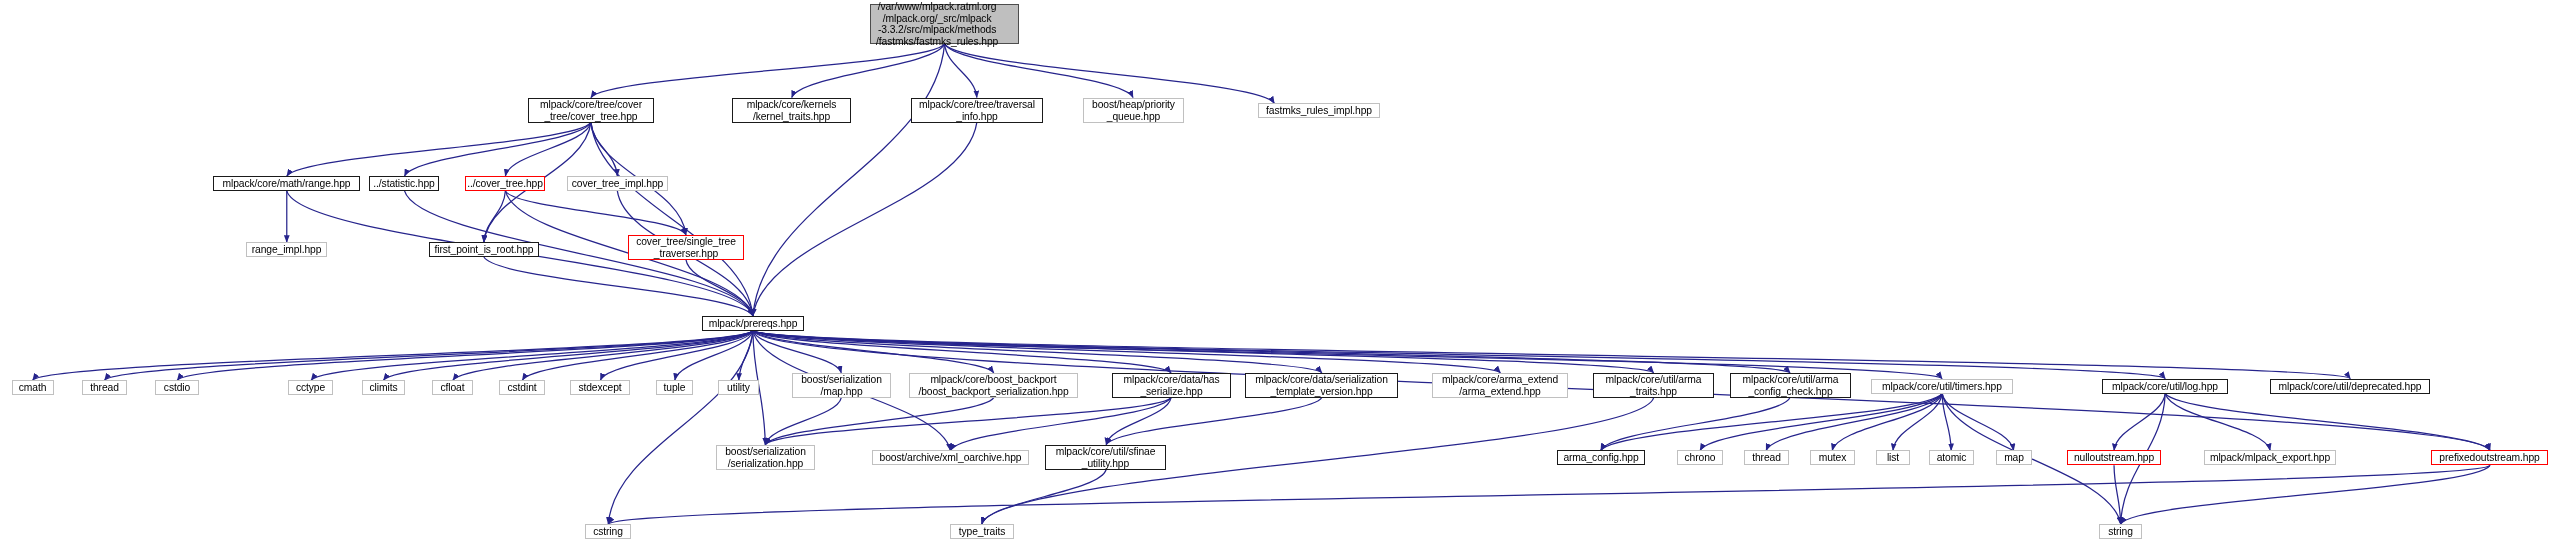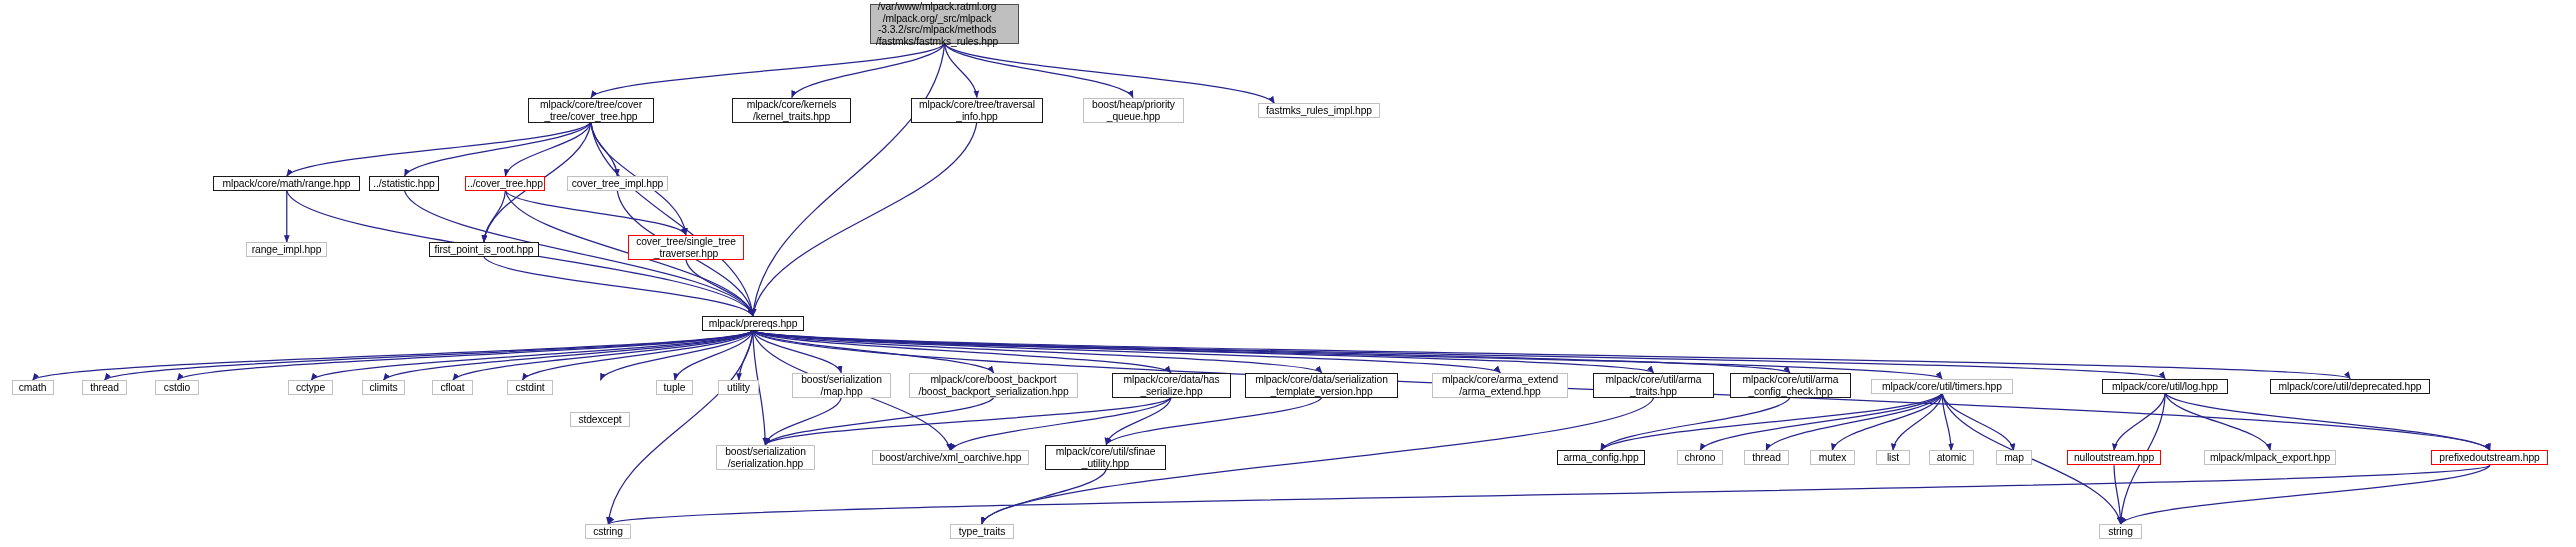--- a/index.html
+++ b/index.html
@@ -159,22 +159,22 @@
       <div class="node strong" style="left: 429px; top: 242px; width: 110px; height: 15px;">first_point_is_root.hpp</div>
       <div class="node red" style="left: 628px; top: 235px; width: 116px; height: 25px;">cover_tree/single_tree
 _traverser.hpp</div>
       <div class="node strong" style="left: 702px; top: 316px; width: 102px; height: 15px;">mlpack/prereqs.hpp</div>
       <div class="node" style="left: 11.6px; top: 380px; width: 42px; height: 15px;">cmath</div>
       <div class="node" style="left: 82px; top: 380px; width: 45px; height: 15px;">thread</div>
       <div class="node" style="left: 155px; top: 380px; width: 44px; height: 15px;">cstdio</div>
       <div class="node" style="left: 288px; top: 380px; width: 45px; height: 15px;">cctype</div>
       <div class="node" style="left: 362px; top: 380px; width: 43px; height: 15px;">climits</div>
       <div class="node" style="left: 432px; top: 380px; width: 41px; height: 15px;">cfloat</div>
-      <div class="node" style="left: 499px; top: 380px; width: 46px; height: 15px; margin-left: 8px;">cstdint</div>
-      <div class="node" style="left: 570px; top: 380px; width: 60px; height: 15px; margin-top: 32px;">stdexcept</div>
+      <div class="node" style="left: 499px; top: 380px; width: 46px; height: 15px;">cstdint</div>
+      <div class="node" style="left: 570px; top: 380px; width: 60px; height: 15px;">stdexcept</div>
       <div class="node" style="left: 656px; top: 380px; width: 37px; height: 15px;">tuple</div>
       <div class="node" style="left: 718px; top: 380px; width: 41px; height: 15px;">utility</div>
       <div class="node" style="left: 792px; top: 373px; width: 99px; height: 25px;">boost/serialization
 /map.hpp</div>
       <div class="node" style="left: 909px; top: 373px; width: 169px; height: 25px;">mlpack/core/boost_backport
 /boost_backport_serialization.hpp</div>
       <div class="node strong" style="left: 1112px; top: 373px; width: 119px; height: 25px;">mlpack/core/data/has
 _serialize.hpp</div>
       <div class="node strong" style="left: 1245px; top: 373px; width: 153px; height: 25px;">mlpack/core/data/serialization
 _template_version.hpp</div>

